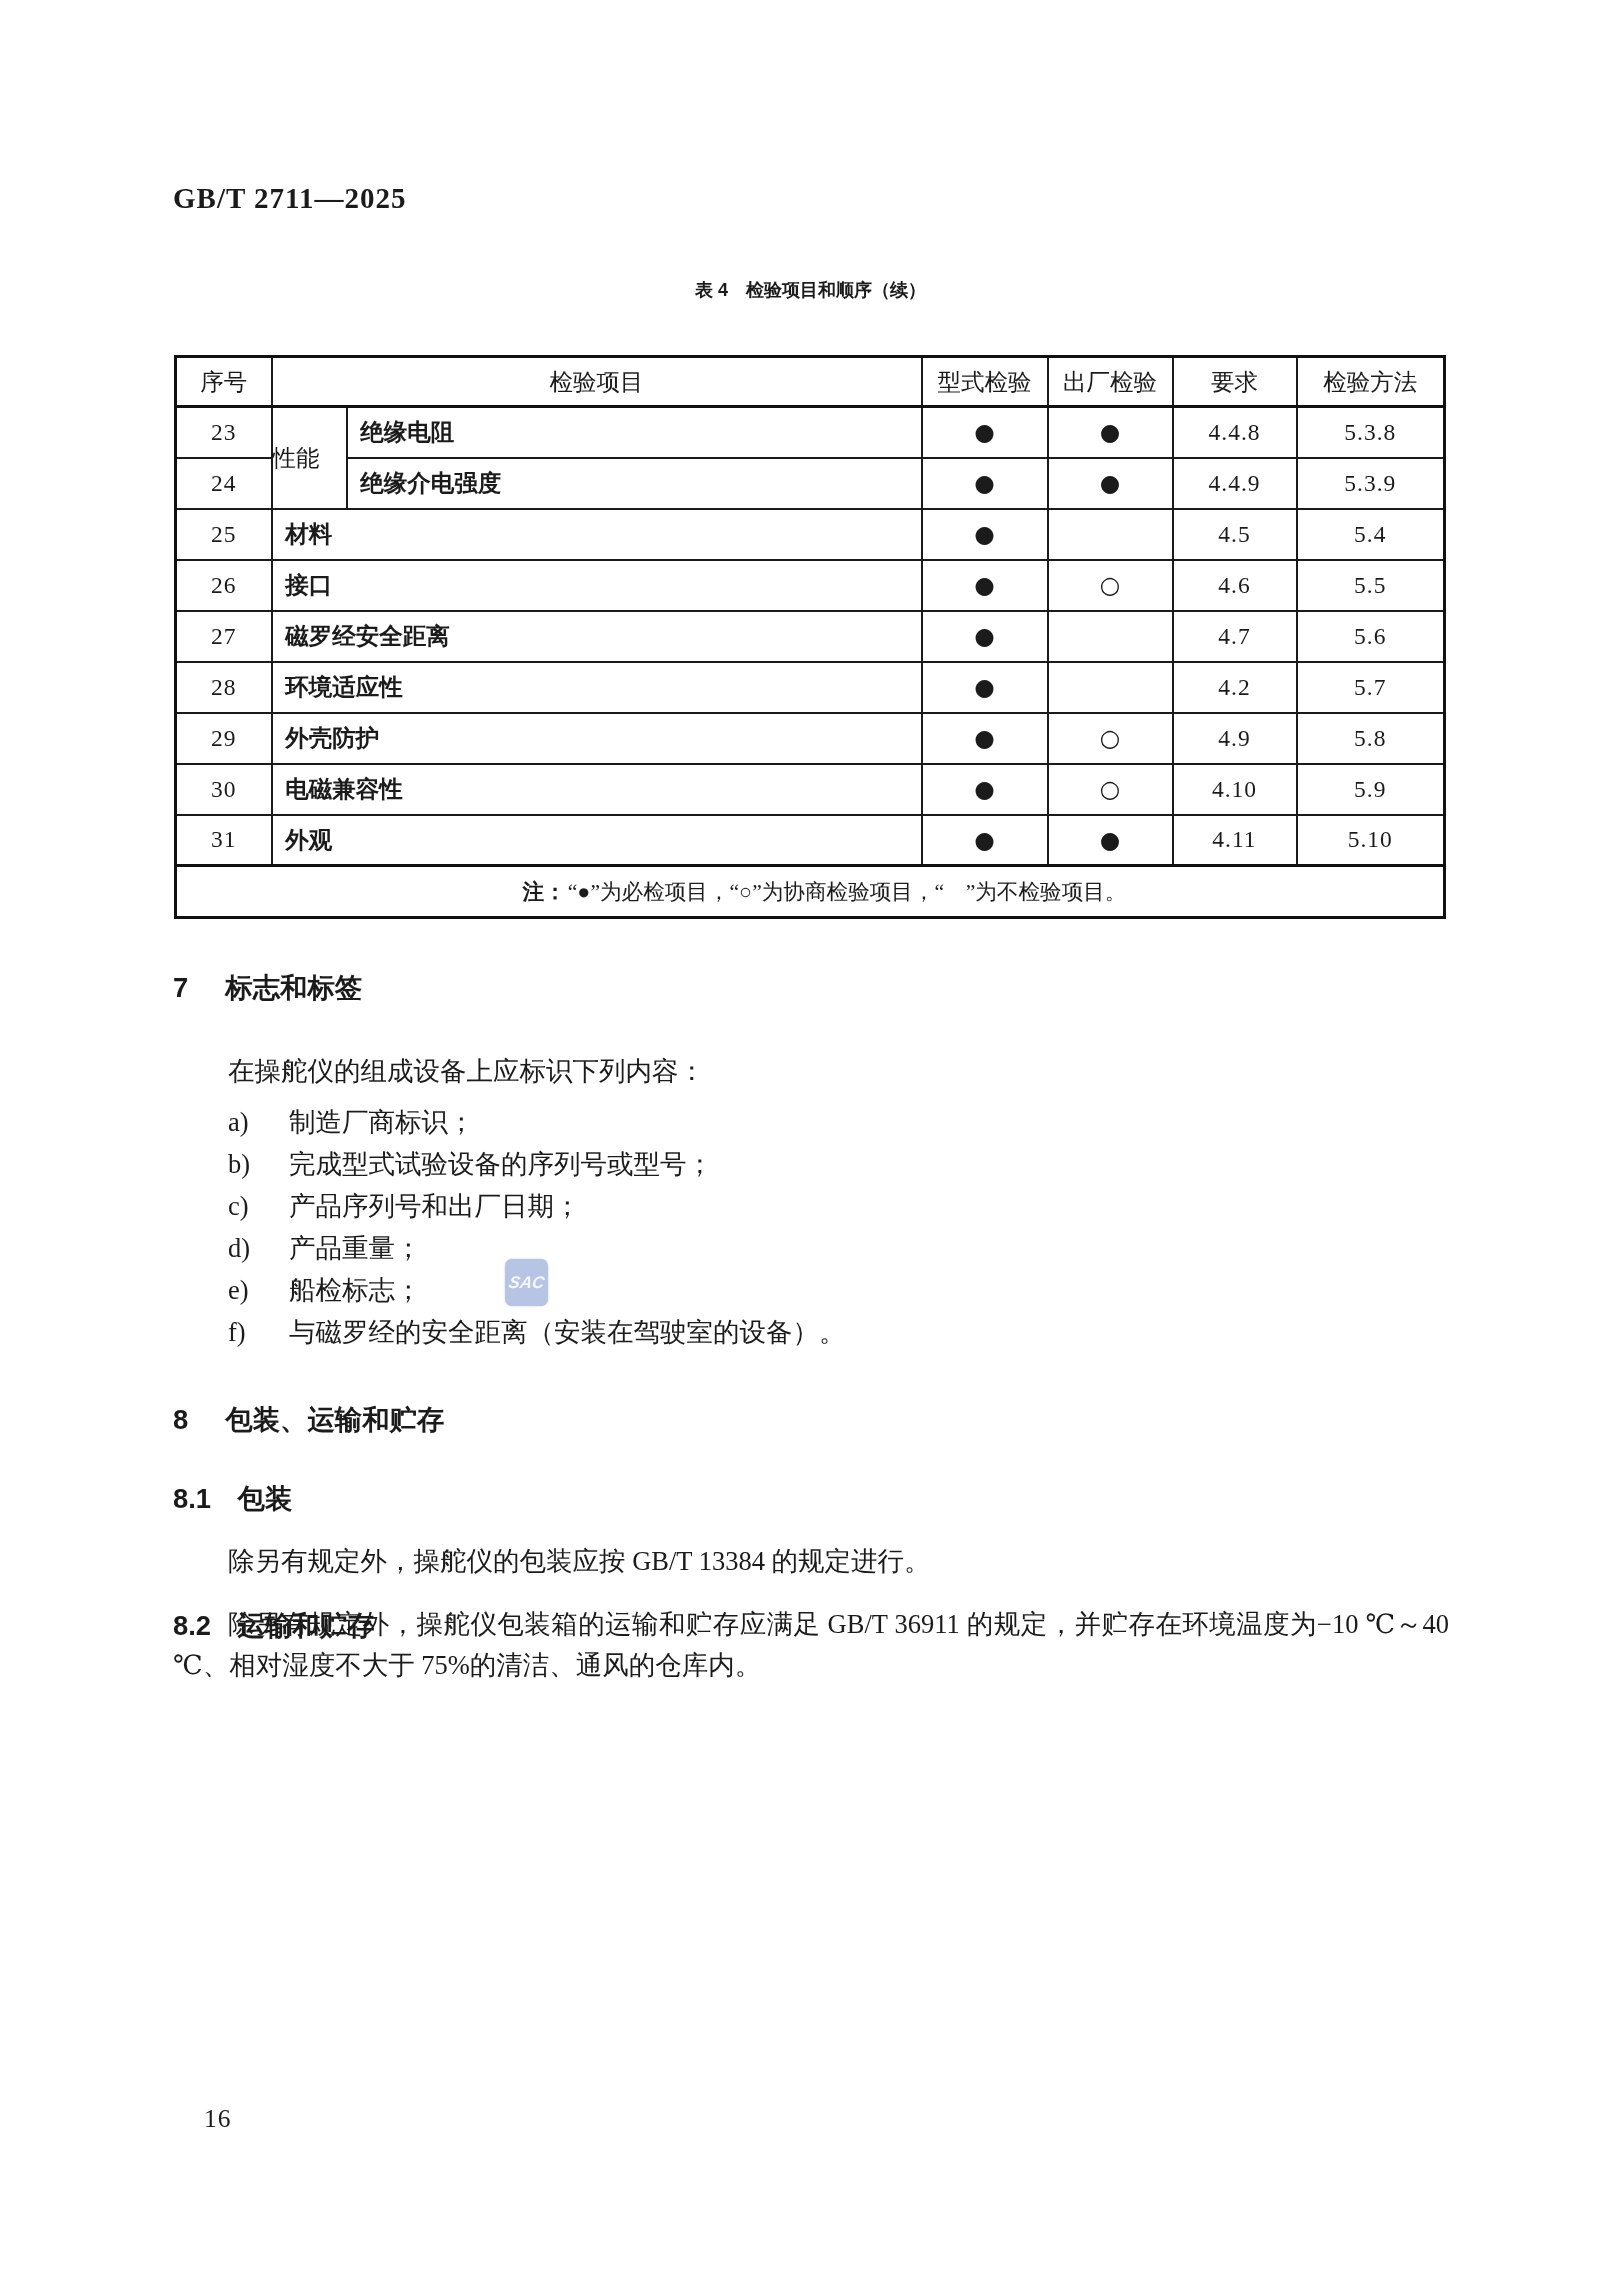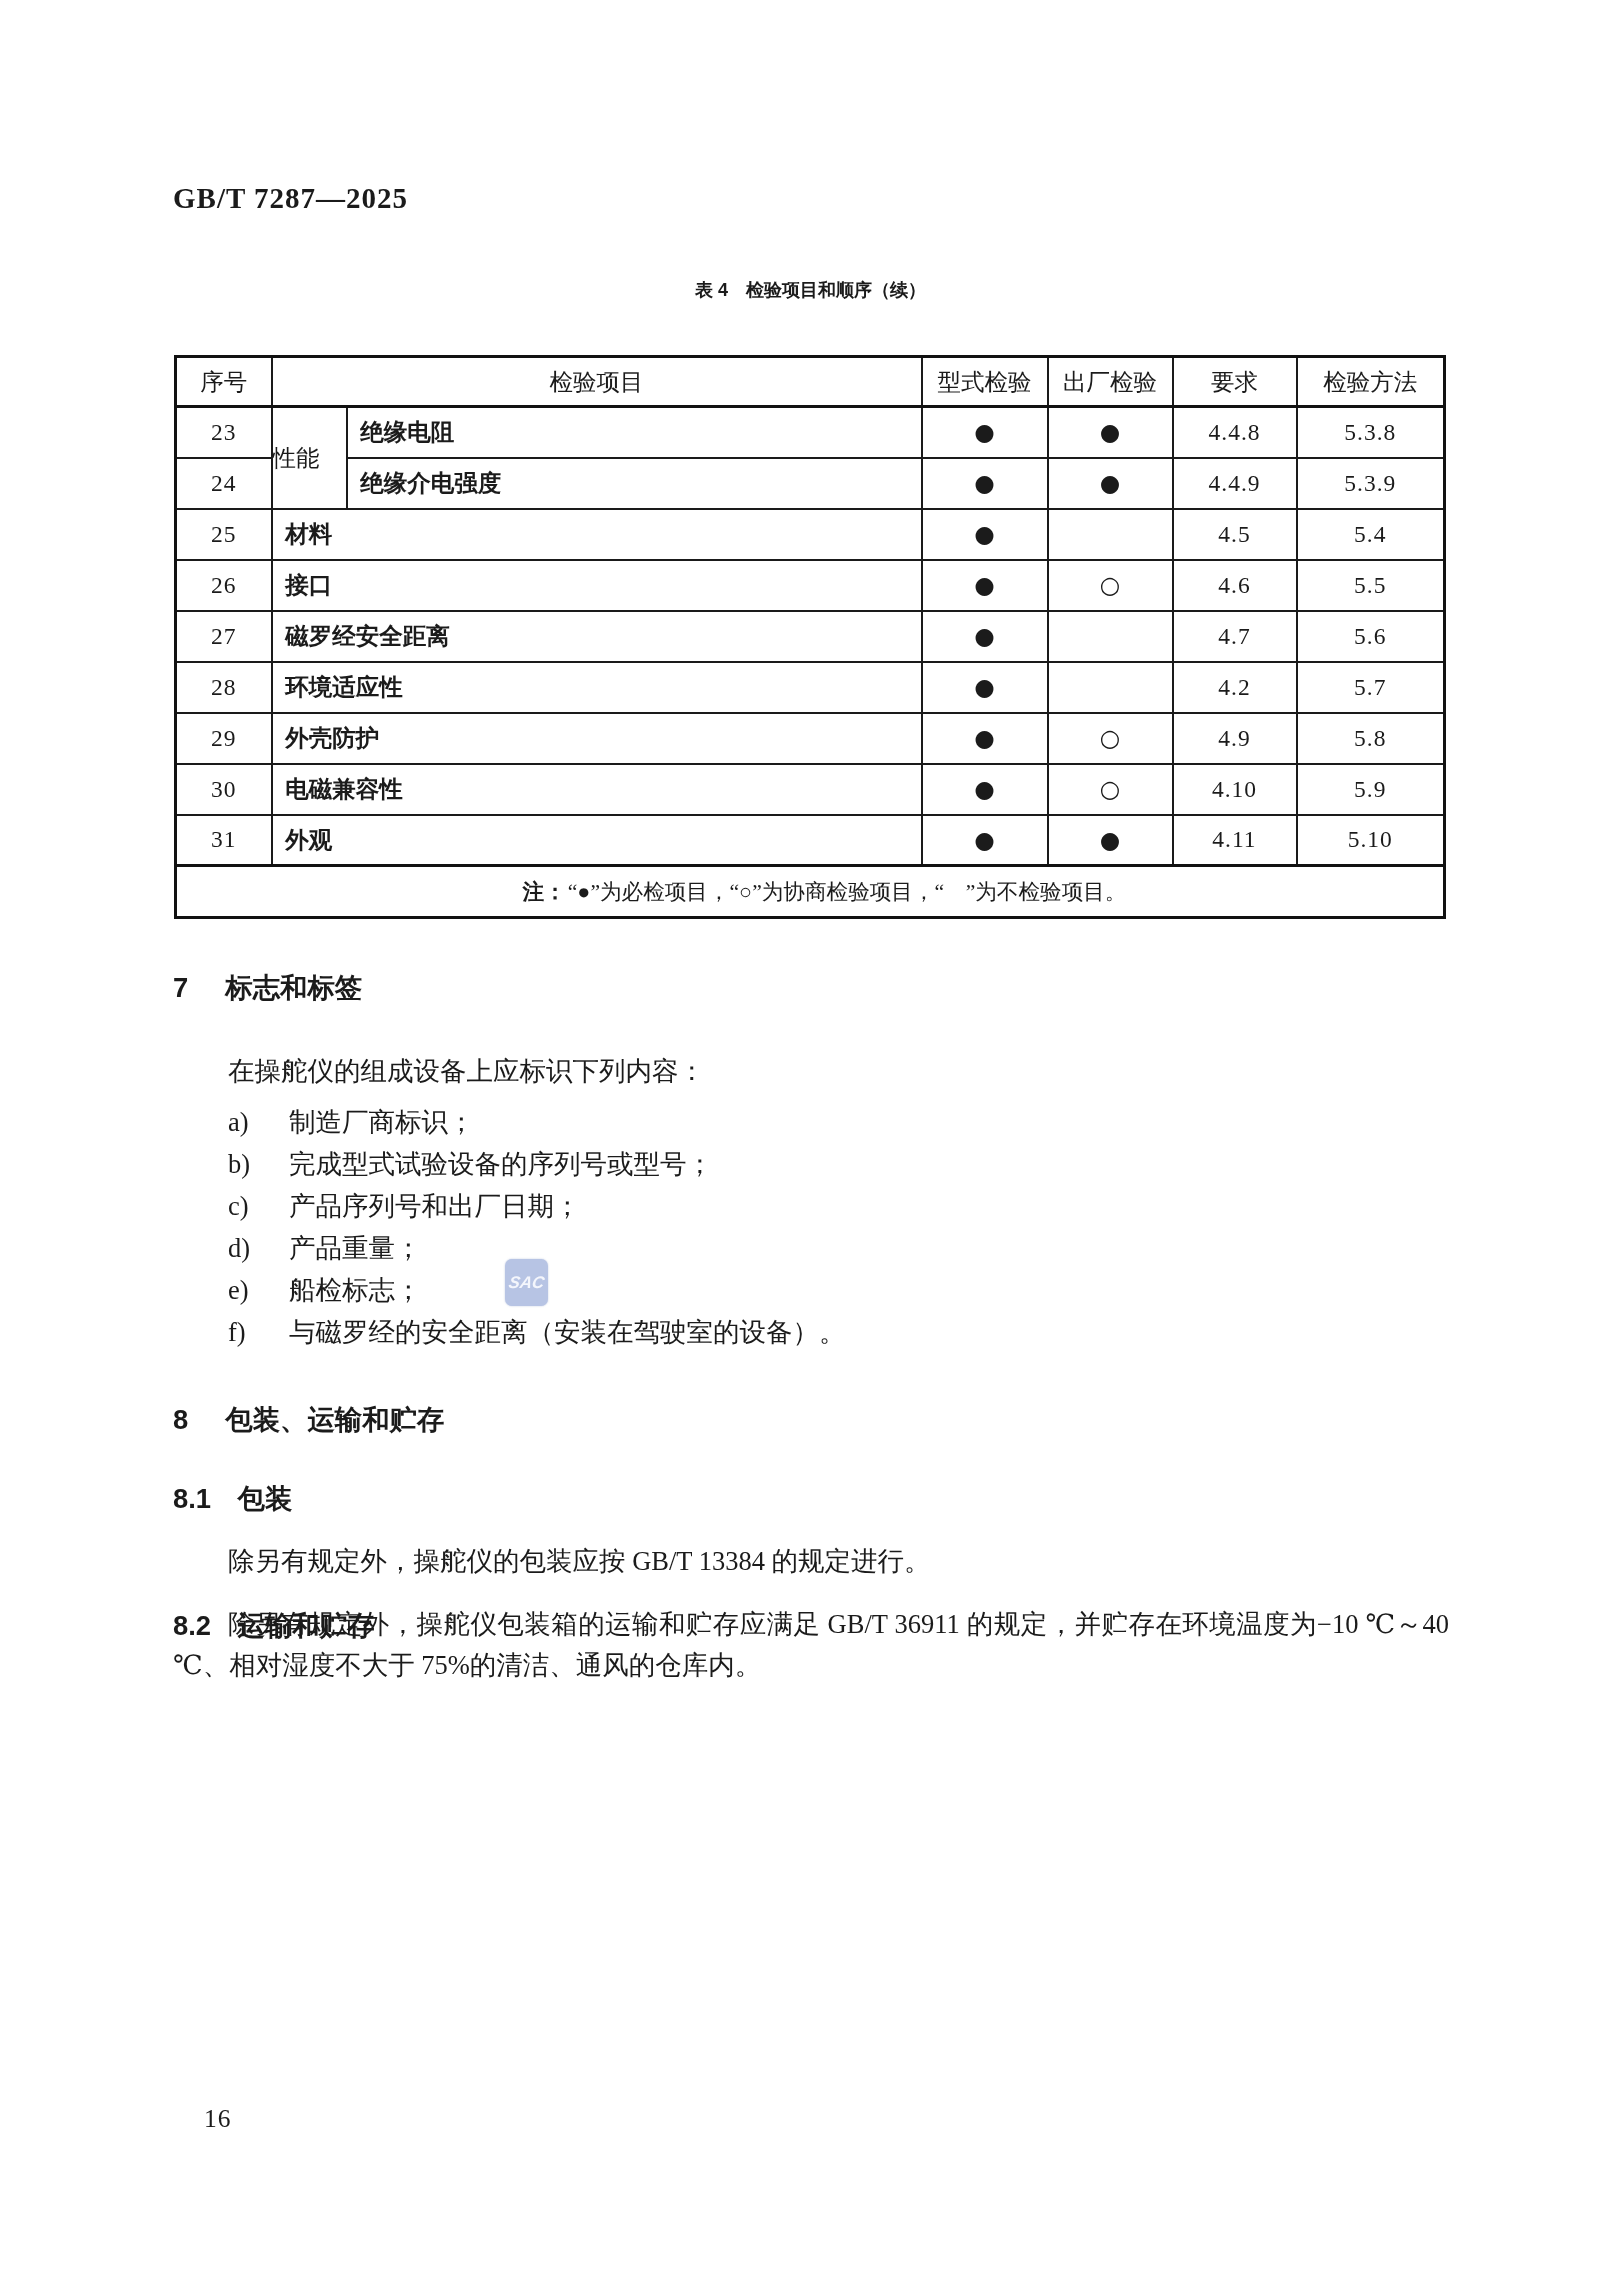--- a/index.html
+++ b/index.html
@@ -102,21 +102,21 @@
   .page-number {
     position:absolute; left:204px; top:2104px;
     font-size:25.5px; letter-spacing:1px;
   }
 </style>
 </head>
 <body>
 
 <div class="page">
 
-  <div class="std-code">GB/T 7287—2025</div>
+  <div class="std-code">GB/T 2711—2025</div>
 
   <div class="table-title">表 4　检验项目和顺序（续）</div>
 
   <table class="std-table">
     <colgroup>
       <col style="width:96px">
         <col style="width:75px">
         <col style="width:575px">
       <col style="width:126px">
         <col style="width:125px">

